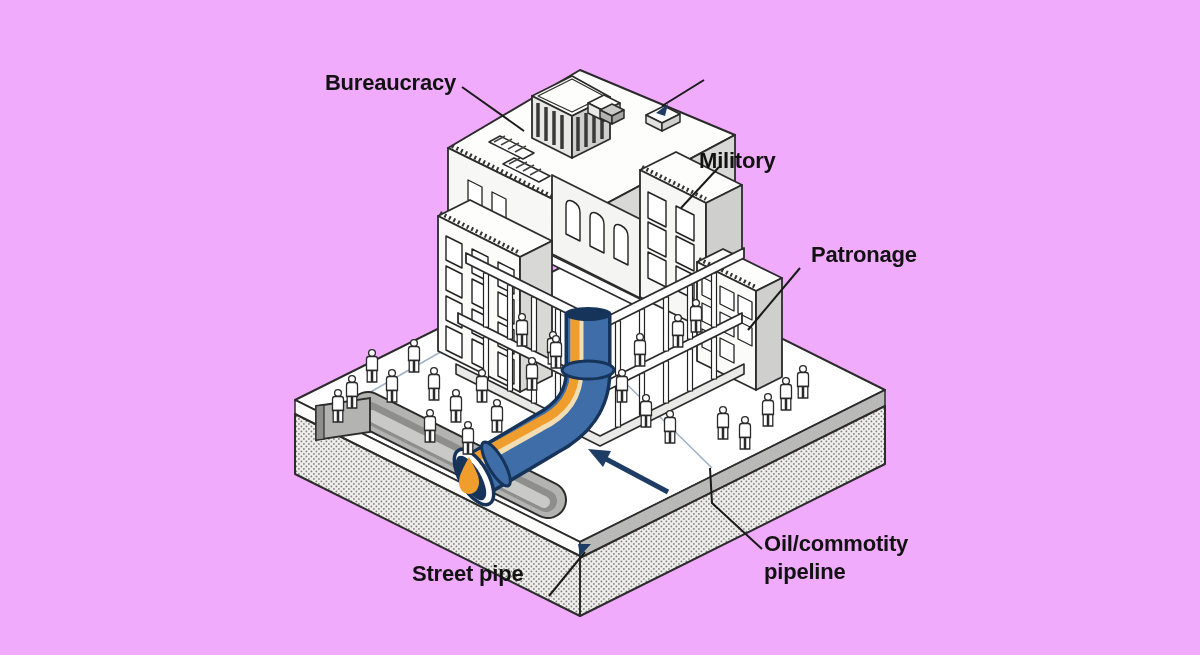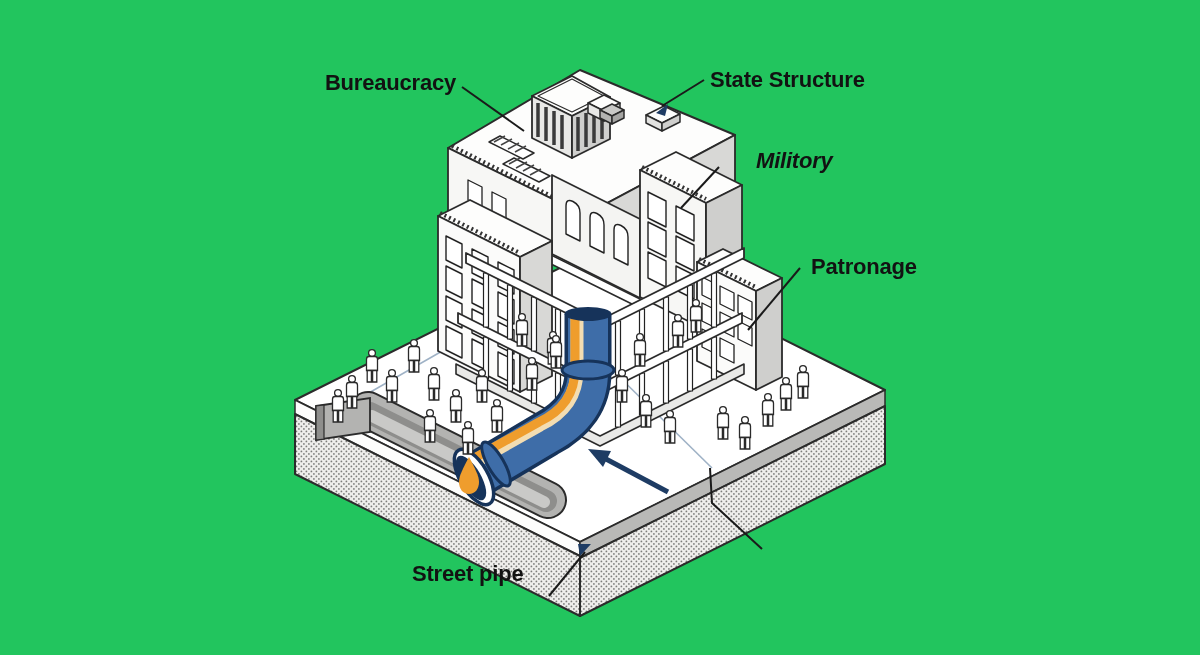--- a/index.html
+++ b/index.html
@@ -1,25 +1,25 @@
 <!DOCTYPE html>
 <html><head>
 <meta charset="utf-8">
 <style>
   html,body{margin:0;padding:0;background:#fff;}
-  #stage{position:relative;width:1200px;height:655px;background:#22c55e;overflow:hidden;
+  #stage{position:relative;width:1200px;height:655px;background:#f0abfc;overflow:hidden;
          font-family:"Liberation Sans",sans-serif;}
   #art{position:absolute;left:0;top:0;}
   .lbl{position:absolute;font-weight:700;color:#121212;font-size:22px;line-height:1.27;
        letter-spacing:-0.2px;white-space:nowrap;}
   .lbl .l2{display:block;}
   #lbl-bureaucracy{left:308px;top:69px;width:148px;text-align:right;}
   #lbl-state{left:710px;top:66px;}
-  #lbl-militory{left:756px;top:147px;font-style:italic;}
-  #lbl-patronage{left:804px;top:241px;width:120px;text-align:center;margin-top:12px;}
+  #lbl-militory{left:699px;top:147px;}
+  #lbl-patronage{left:804px;top:241px;width:120px;text-align:center;}
   #lbl-oil{left:764px;top:530px;}
   #lbl-street{left:412px;top:560px;}
 </style>
 </head>
 <body>
 
 <div id="stage">
 
 <svg id="art" width="1200" height="655" viewBox="0 0 1200 655">
   <defs>
@@ -273,23 +273,26 @@
     <line x1="549" y1="596" x2="585" y2="552"></line>
   </g>
   <g fill="#1e3c64">
     <polygon points="656,113 668,104 665,116"></polygon>
     <polygon points="591,544 580,556 578,544"></polygon>
   </g>
 </svg>
 
   <div class="lbl" id="lbl-bureaucracy">Bureaucracy</div>
 
-  <div class="lbl" id="lbl-state">State Structure</div>
 
   <div class="lbl" id="lbl-militory">Militory</div>
 
   <div class="lbl" id="lbl-patronage">
     <span>Patronage</span>
   </div>
 
+  <div class="lbl" id="lbl-oil">
+    <span>Oil/commotity</span>
+    <span class="l2">pipeline</span>
+  </div>
 
   <div class="lbl" id="lbl-street">Street pipe</div>
 </div>
 
 </body></html>

